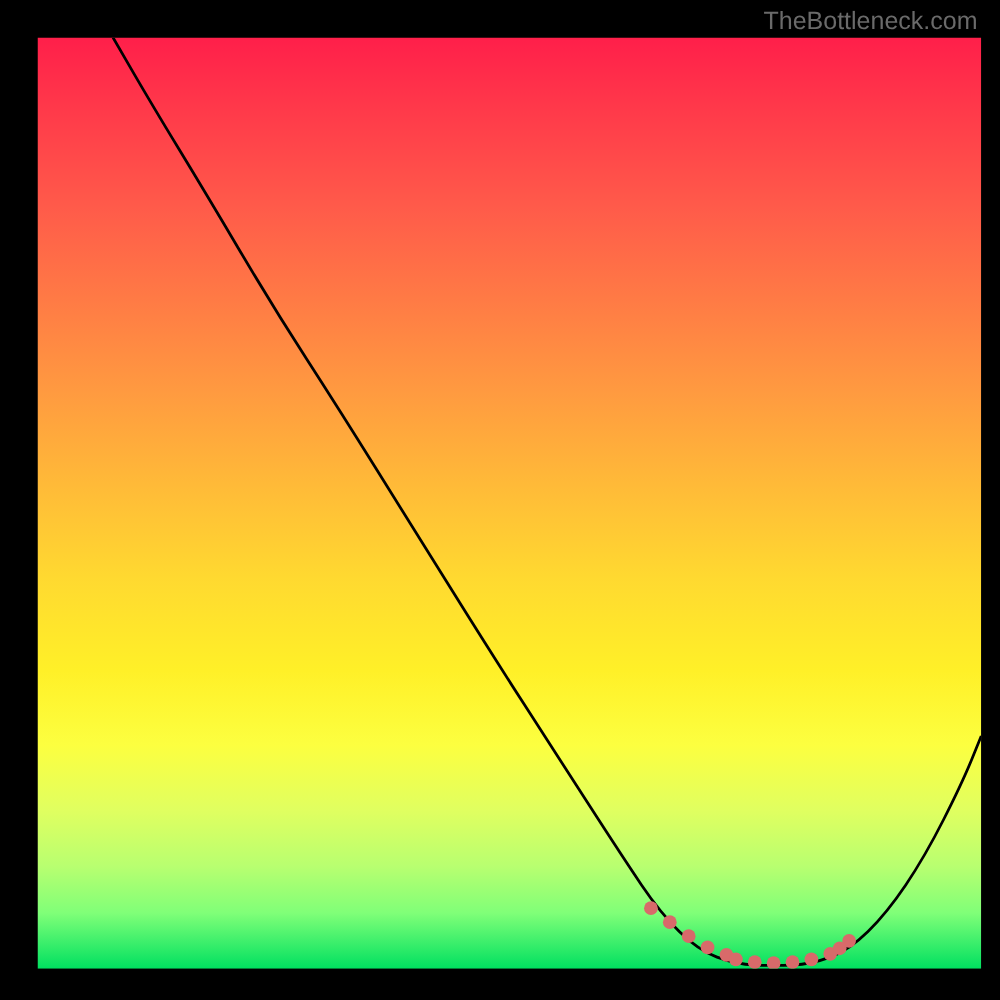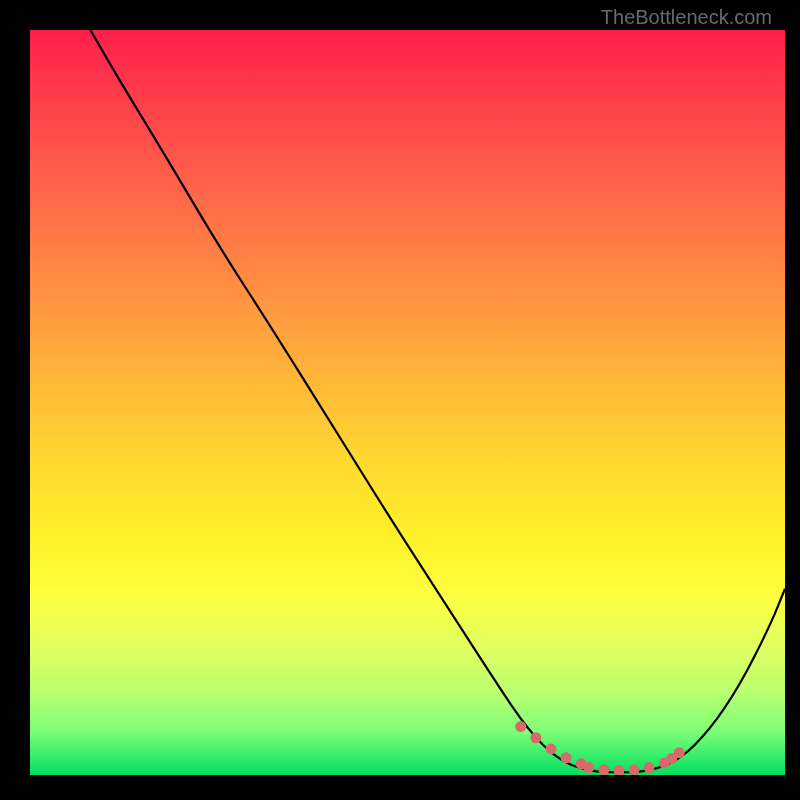--- a/index.html
+++ b/index.html
@@ -6,21 +6,21 @@
   body {
     width: 800px;
     height: 800px;
     background: #000;
     position: relative;
     font-family: Arial, sans-serif;
   }
   .watermark {
     position: absolute;
     top: 6px;
-    right: 28px;
+    right: 18px;
     color: #6a6a6a;
     font-size: 20px;
     font-weight: 500;
     z-index: 10;
   }
   .plot-area {
     position: absolute;
     left: 30px;
     top: 30px;
     width: 755px;

